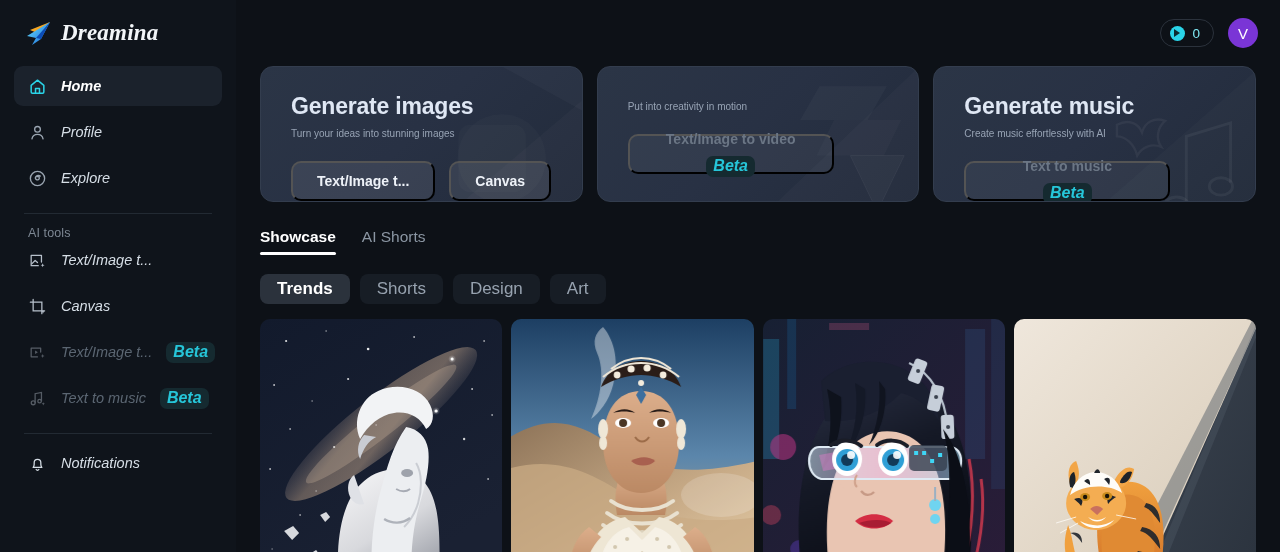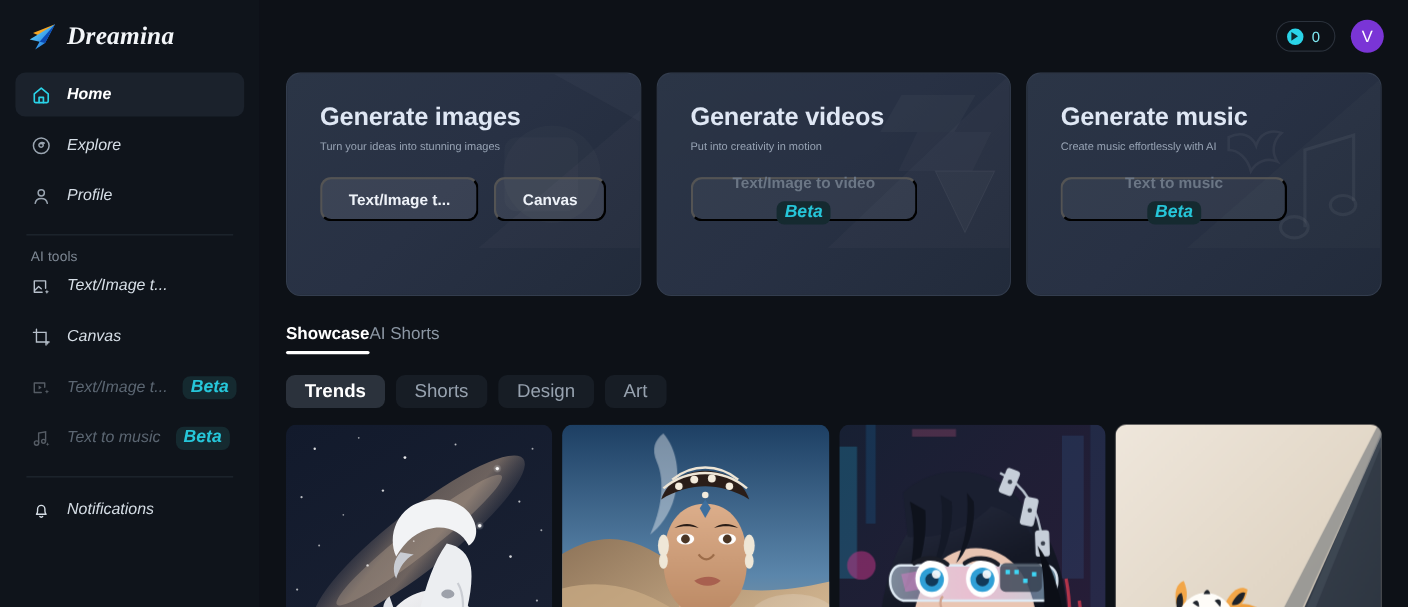--- a/index.html
+++ b/index.html
@@ -84,21 +84,21 @@
   .avatar {
     width: 30px; height: 30px; border-radius: 50%;
     background: #7a35d6; color: #fff;
     display: flex; align-items: center; justify-content: center;
     font-size: 15px; font-weight: 500;
   }
 
   
   .cards { display: flex; gap: 14px; padding: 0 24px; }
   .card {
-    flex: 1 1 0; height: 203px; border-radius: 13px;
+    flex: 1 1 0; height: 136px; border-radius: 13px;
     position: relative; overflow: hidden;
     padding: 26px 0 0 30px;
     background: linear-gradient(135deg,#2b3546 0%,#283144 48%,#222b3b 100%);
     border: 1px solid #333d4e;
   }
   .card .deco { position: absolute; inset: 0; pointer-events: none; }
   .card h2 {
     font-size: 23px; font-weight: 700; color: #dfe7f4;
     letter-spacing: -.2px; position: relative; z-index: 2;
   }
@@ -113,21 +113,21 @@
     display: flex; align-items: center; justify-content: center; gap: 9px;
     padding: 0 24px; cursor: pointer;
     font-size: 14px; font-weight: 600; color: #eef2f8;
     white-space: nowrap;
   }
   .pill.wide { width: 206px; padding: 0 18px; flex-direction: column; }
   .pill.disabled { color: #6b7685; cursor: default; background: rgba(255,255,255,.05); }
   .pill .beta { margin-left: 0; }
 
   
-  .tabs { display: flex; padding: 0 24px; margin-top: 26px; }
+  .tabs { display: flex; gap: 26px; padding: 0 24px; margin-top: 26px; }
   .tab {
     font-size: 15.5px; color: #8b96a3; cursor: pointer;
     padding-bottom: 9px; position: relative; font-weight: 500;
   }
   .tab.active { color: #ffffff; font-weight: 700; }
   .tab.active::after {
     content: ""; position: absolute; left: 0; right: 0; bottom: 0;
     height: 3px; background: #ffffff; border-radius: 2px;
   }
 
@@ -177,35 +177,35 @@
           <path d="M4 10.5 12 4l8 6.5V19a1.5 1.5 0 0 1-1.5 1.5h-13A1.5 1.5 0 0 1 4 19z"></path>
           <path d="M9.5 20.5v-6h5v6"></path>
         </svg>
       </span>
       <span class="lbl">Home</span>
     </div>
 
     <div class="nav-item">
       <span class="ico">
         <svg viewBox="0 0 24 24" fill="none" stroke="#9aa5b1" stroke-width="1.7" stroke-linecap="round">
+          <circle cx="12" cy="8" r="3.6"></circle>
+          <path d="M5 20c.7-3.6 3.6-5.6 7-5.6s6.3 2 7 5.6"></path>
+        </svg>
+      </span>
+      <span class="lbl">Profile</span>
+    </div>
+
+    <div class="nav-item">
+      <span class="ico">
+        <svg viewBox="0 0 24 24" fill="none" stroke="#9aa5b1" stroke-width="1.7" stroke-linecap="round">
           <circle cx="12" cy="12" r="9"></circle>
           <path d="M15.5 9c-1.5-1.2-4.3-1-5.6.6-1.2 1.5-.5 3.6 1.2 4 1.7.4 3.3-.8 3.2-2.3-.1-1.4-1.7-2.3-3-1.6"></path>
         </svg>
       </span>
       <span class="lbl">Explore</span>
-    </div>
-
-    <div class="nav-item">
-      <span class="ico">
-        <svg viewBox="0 0 24 24" fill="none" stroke="#9aa5b1" stroke-width="1.7" stroke-linecap="round">
-          <circle cx="12" cy="8" r="3.6"></circle>
-          <path d="M5 20c.7-3.6 3.6-5.6 7-5.6s6.3 2 7 5.6"></path>
-        </svg>
-      </span>
-      <span class="lbl">Profile</span>
     </div>
 
     <div class="divider"></div>
     <div class="section-label">AI tools</div>
 
 
     <div class="nav-item">
       <span class="ico">
         <svg viewBox="0 0 24 24" fill="none" stroke="#b7c0cb" stroke-width="1.6" stroke-linejoin="round" stroke-linecap="round">
           <path d="M4 5.5h13v8.5M4 5.5v13h9"></path>
@@ -297,21 +297,20 @@
       </div>
 
       <div class="card">
         <svg class="deco" viewBox="0 0 333 165" preserveAspectRatio="none">
           <path d="M160 165 L333 0 L333 165Z" fill="#ffffff" opacity=".022"></path>
           <path d="M230 20 L300 20 L280 55 L210 55Z" fill="#ffffff" opacity=".03"></path>
           <path d="M245 55 L315 55 L297 92 L227 92Z" fill="#ffffff" opacity=".022"></path>
           <path d="M262 92 L318 92 L290 150Z" fill="#ffffff" opacity=".03"></path>
           <path d="M262 92 L318 92 L290 150Z" fill="none" stroke="#ffffff" stroke-opacity=".05"></path>
         </svg>
-        <h2>Generate videos</h2>
         <div class="sub">Put into creativity in motion</div>
         <div class="btn-row">
           <button class="pill wide disabled">
             <span>Text/Image to video</span>
             <span class="beta">Beta</span>
           </button>
         </div>
       </div>
 
       <div class="card">

